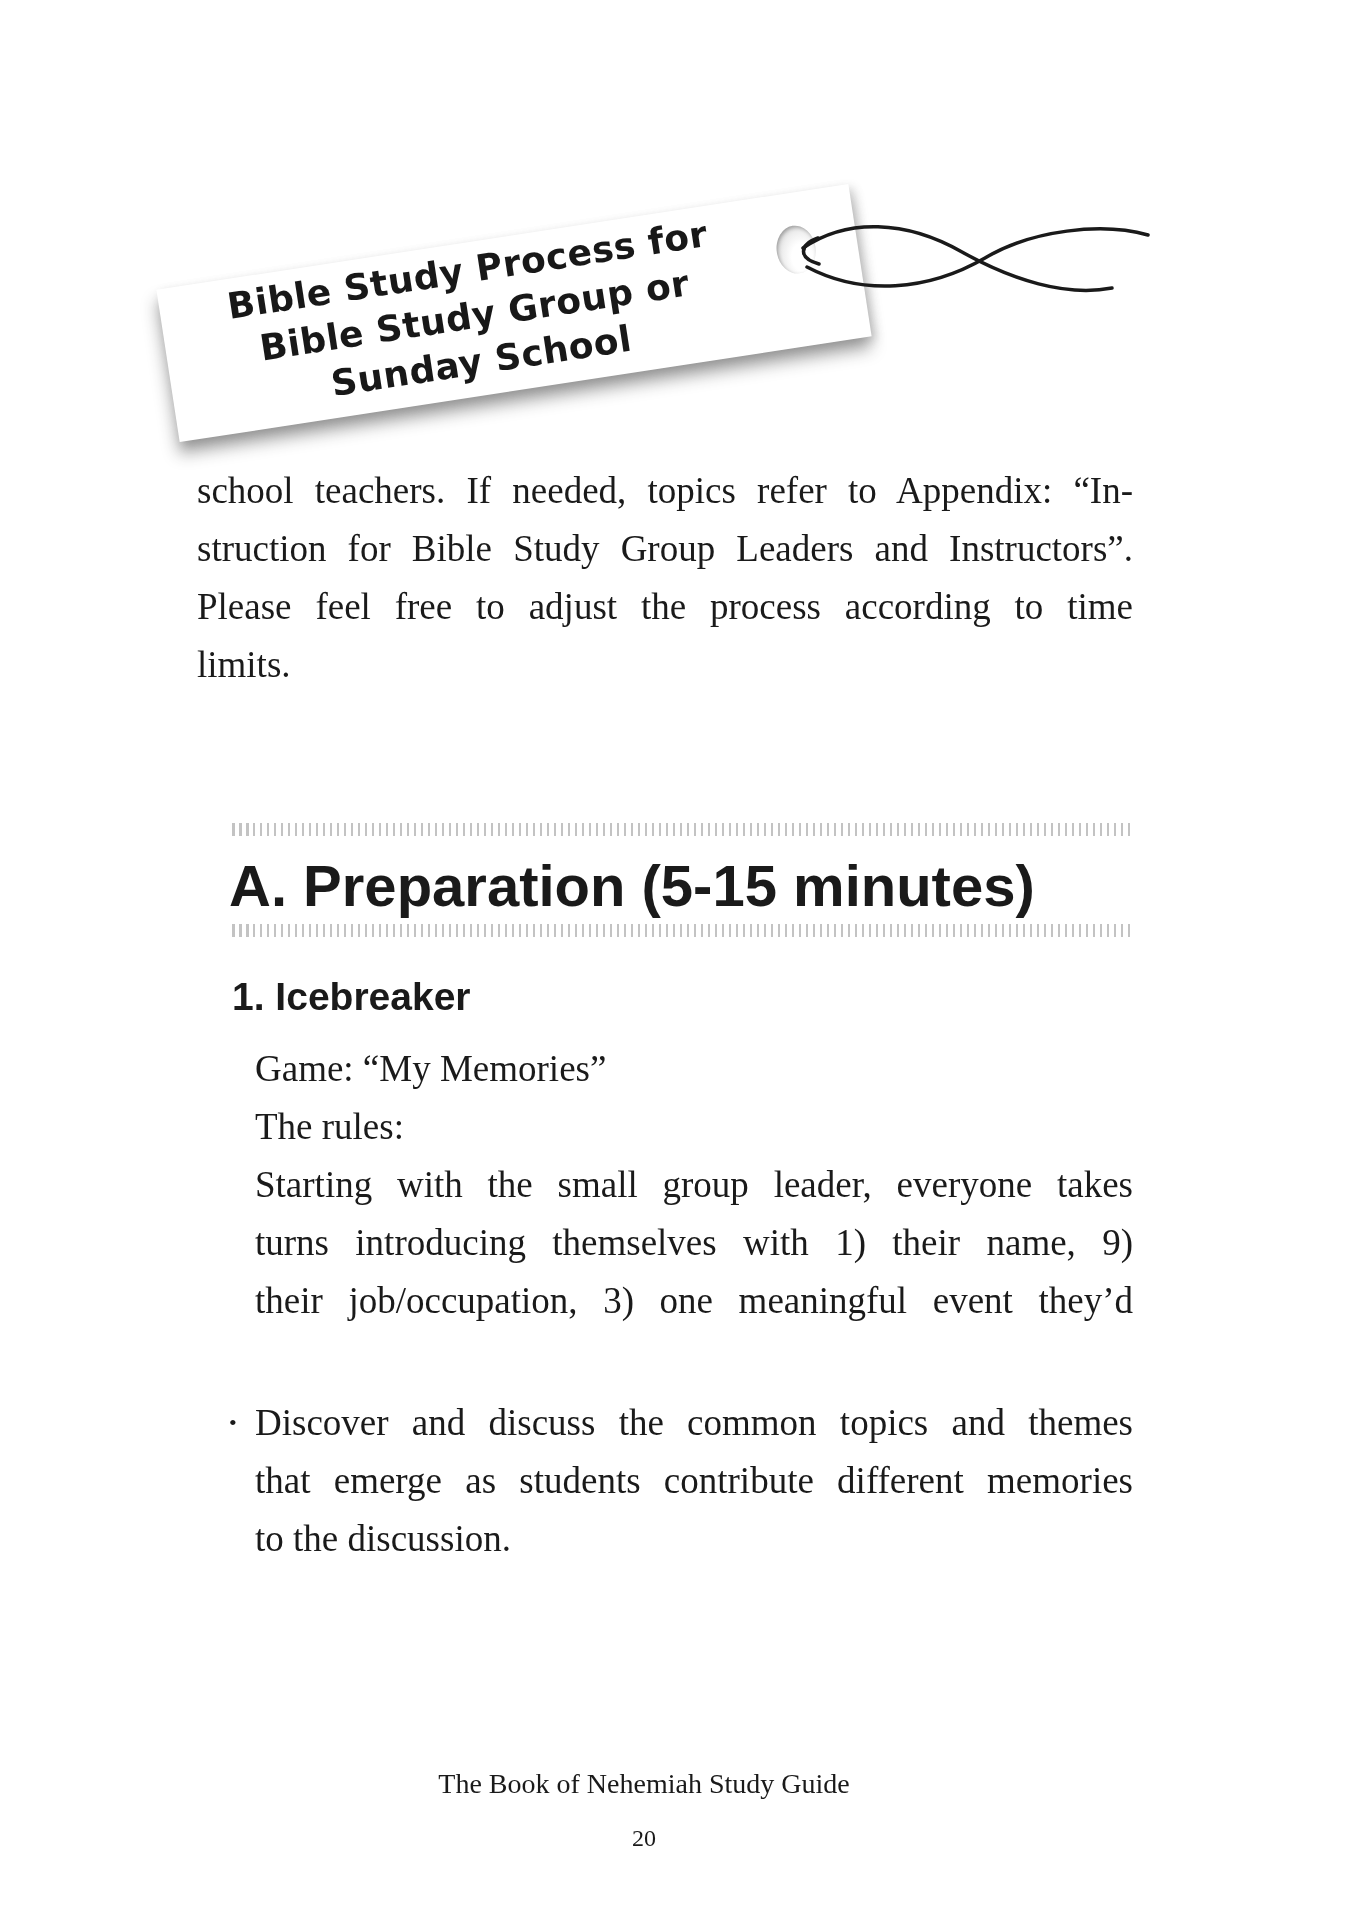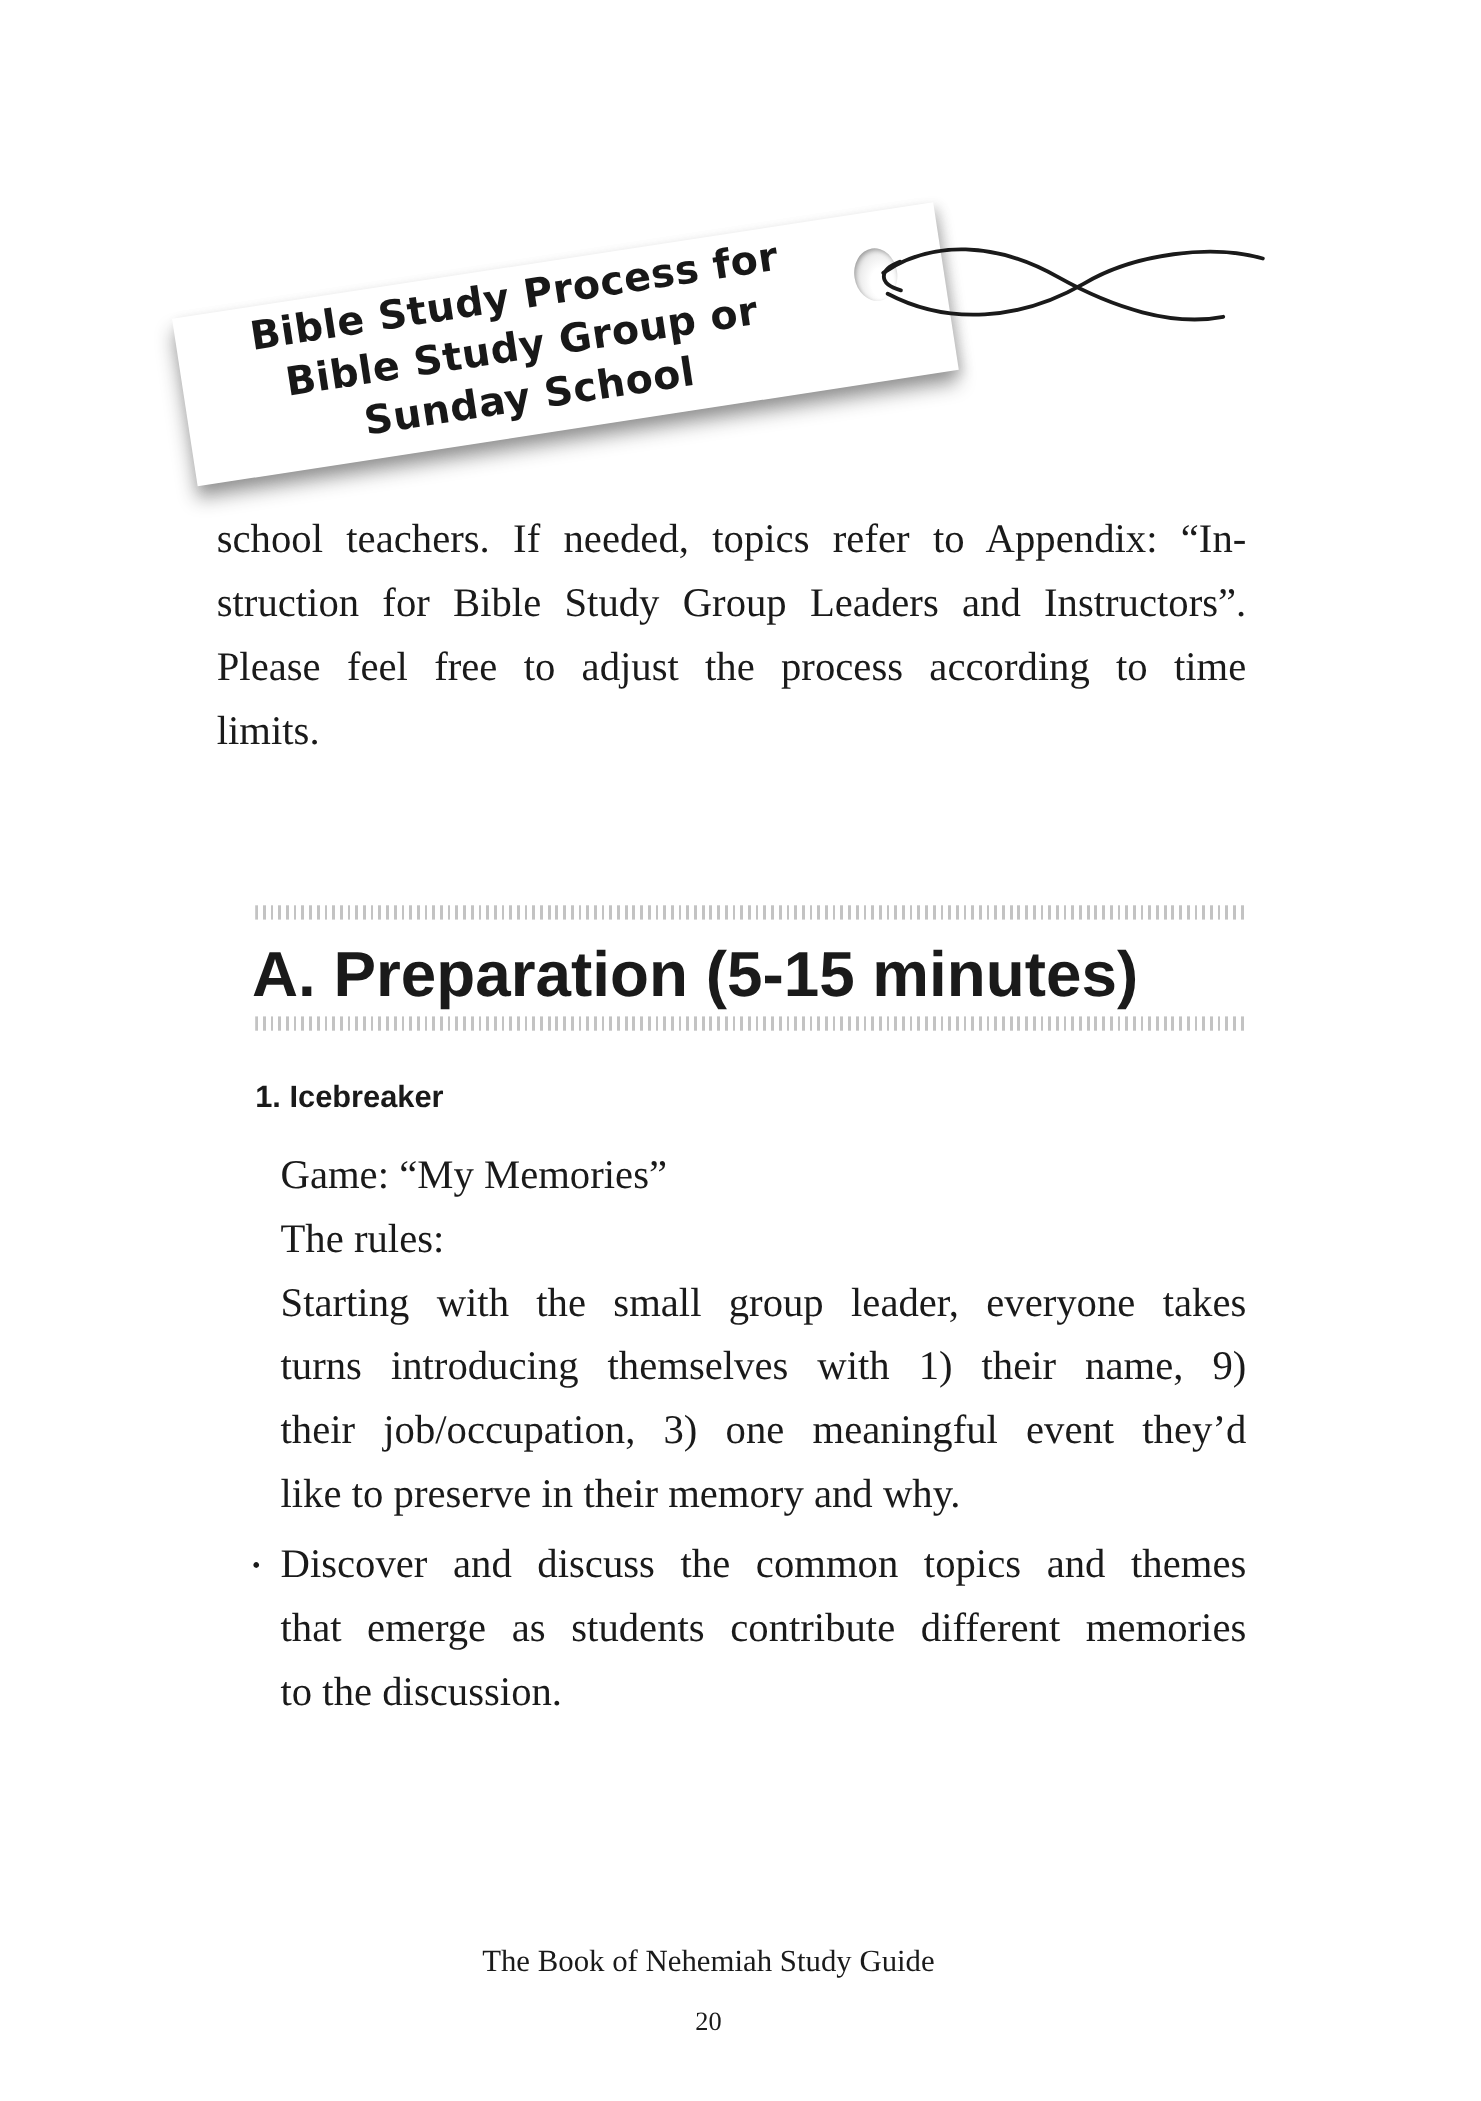--- a/index.html
+++ b/index.html
@@ -60,21 +60,21 @@
 
   .section-heading{
     left:229px;top:852px;
     font-size:58px;font-weight:bold;
     font-family:Liberation Sans, sans-serif;
     white-space:nowrap;
   }
   .sub-heading{
     left:232px;top:975px;
     font-family:"Liberation Sans",sans-serif;
-    font-weight:bold;font-size:28px;line-height:44px;
+    font-weight:bold;font-size:39px;line-height:44px;
     white-space:nowrap;
   }
   .game-line{left:255px;top:1040px;width:878px;white-space:nowrap;}
   .rules-label{left:255px;top:1098px;width:878px;white-space:nowrap;}
   .rules-par{left:255px;top:1156px;width:878px;}
   .bullet-marker{
     left:229px;top:1408px;width:24px;
     font-size:22px;line-height:30px;
     font-family:"Liberation Serif",serif;
   }
@@ -128,21 +128,20 @@
 <h2 class="abs sub-heading" style="margin:0;">1. Icebreaker</h2>
 
 <div class="abs game-line body-text">Game: “My Memories”</div>
 
 <div class="abs rules-label body-text">The rules:</div>
 
 <div class="abs rules-par body-text">
   <div class="jline">Starting with the small group leader, everyone takes</div>
   <div class="jline">turns introducing themselves with 1) their name, 9)</div>
   <div class="jline">their job/occupation, 3) one meaningful event they’d</div>
-  <div class="jlast">like to preserve in their memory and why.</div>
 </div>
 
 <div class="abs bullet-marker">•</div>
 
 <div class="abs bullet-par body-text">
   <div class="jline">Discover and discuss the common topics and themes</div>
   <div class="jline">that emerge as students contribute different memories</div>
   <div class="jlast">to the discussion.</div>
 </div>
 

